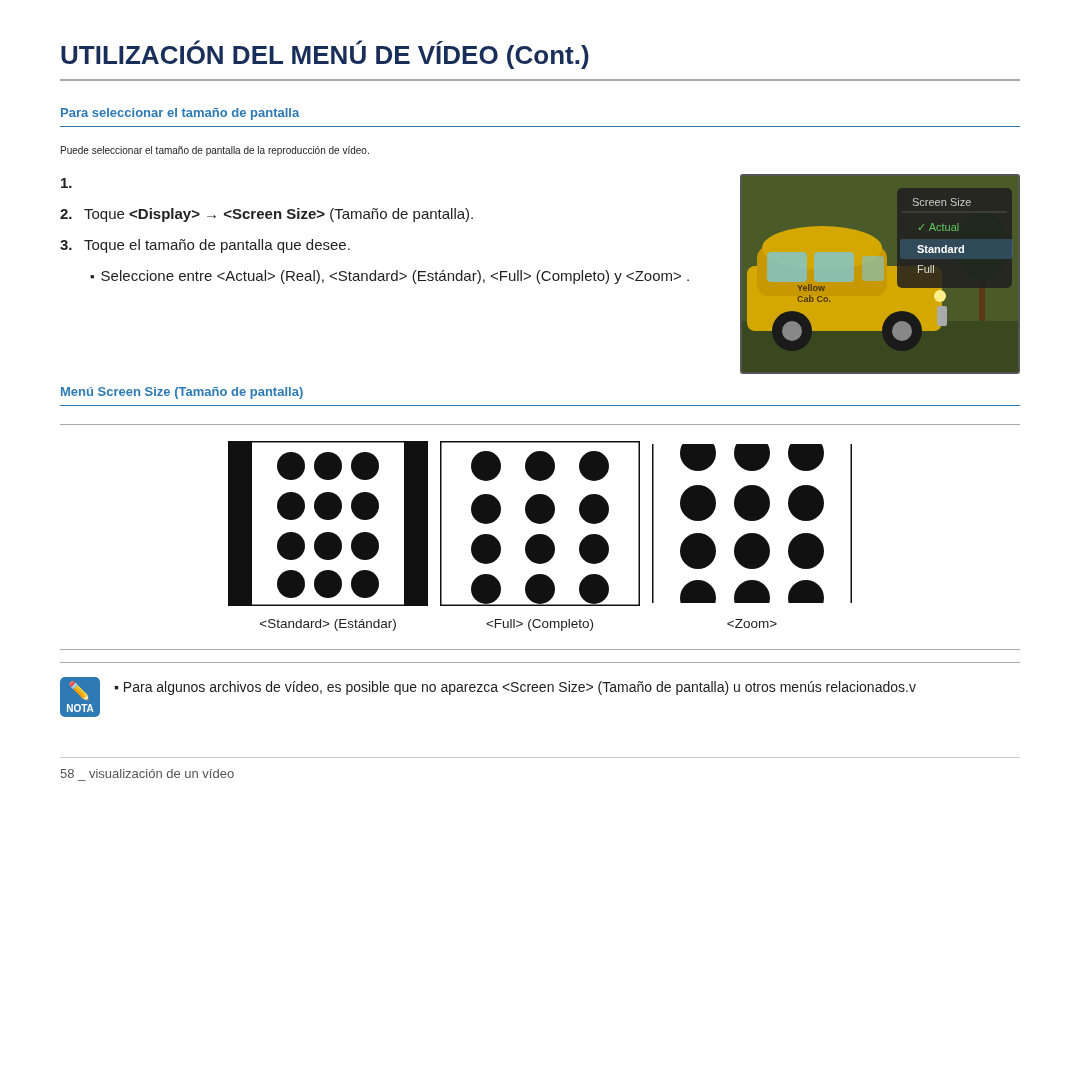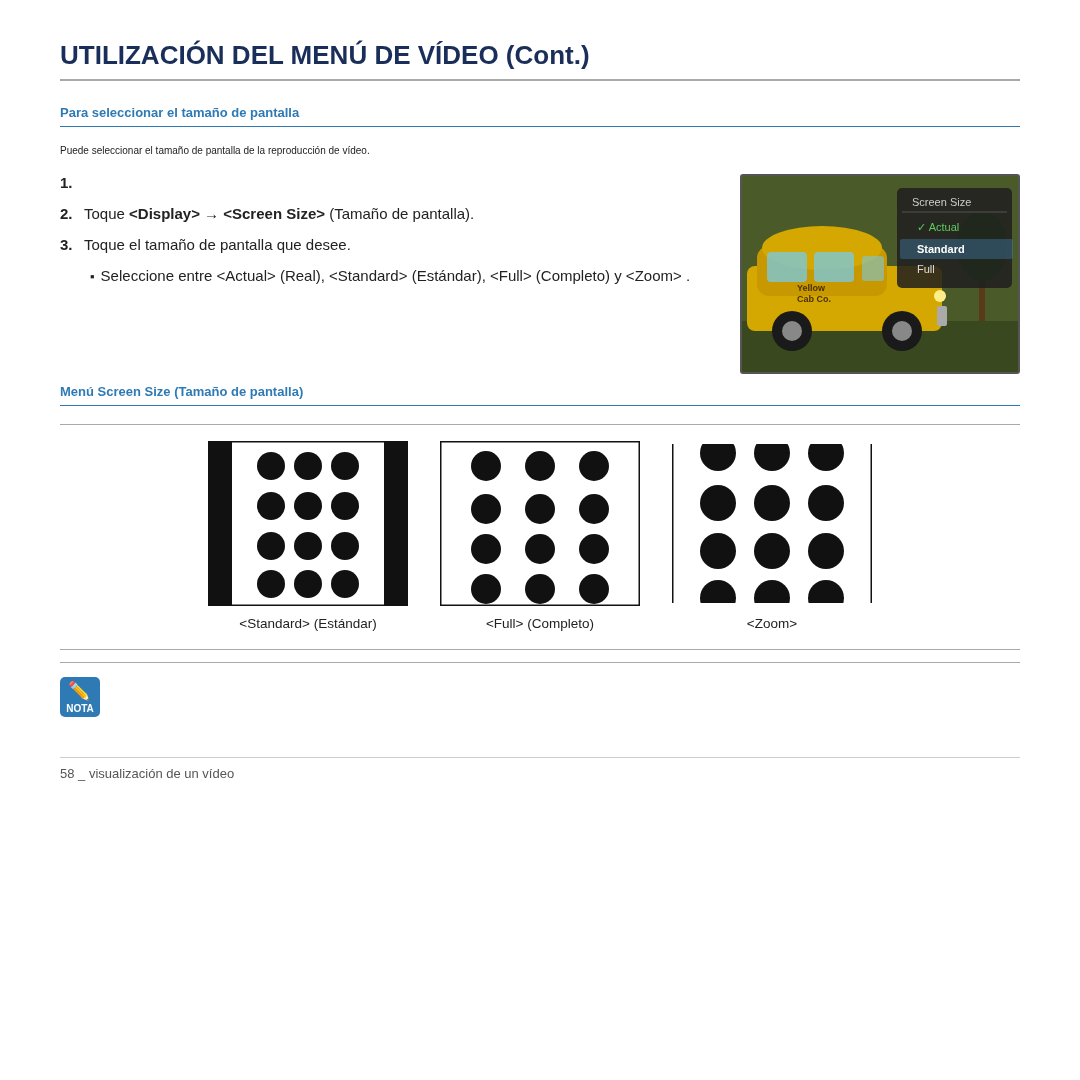--- a/index.html
+++ b/index.html
@@ -92,21 +92,21 @@
       border: 2px solid #555;
       border-radius: 3px;
       overflow: hidden;
       position: relative;
       background: linear-gradient(135deg, #6b7c3a 0%, #8a9a40 30%, #3d5c1a 60%, #2a3d10 100%);
     }
 
     .diagrams-row {
       display: flex;
       justify-content: center;
-      gap: 32px;
+      gap: 12px;
       align-items: flex-end;
       margin-bottom: 8px;
     }
 
     .diagram-item {
       display: flex;
       flex-direction: column;
       align-items: center;
       gap: 6px;
     }
@@ -364,15 +364,19 @@
     </div>
 
   </div>
 </div>
 
 <div class="note-section">
   <div class="note-icon">
     <span class="note-pencil">✏️</span>
     <span class="note-label">NOTA</span>
   </div>
+  <p class="note-text">
+    <span>▪ </span>
+    <span>Para algunos archivos de vídeo, es posible que no aparezca &lt;Screen Size&gt; (Tamaño de pantalla) u otros menús relacionados.v</span>
+  </p>
 </div>
 
 <div class="footer-text">58 _ visualización de un vídeo</div>
 
 </body></html>

